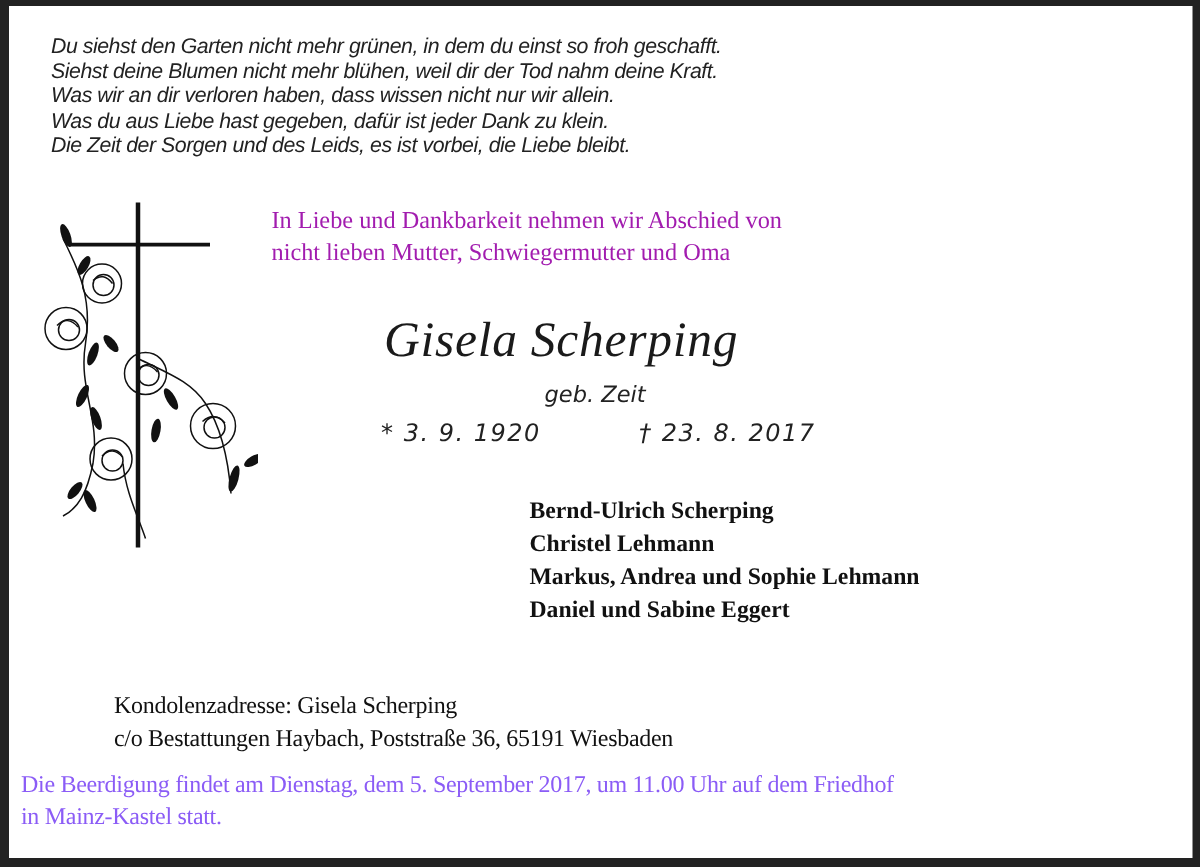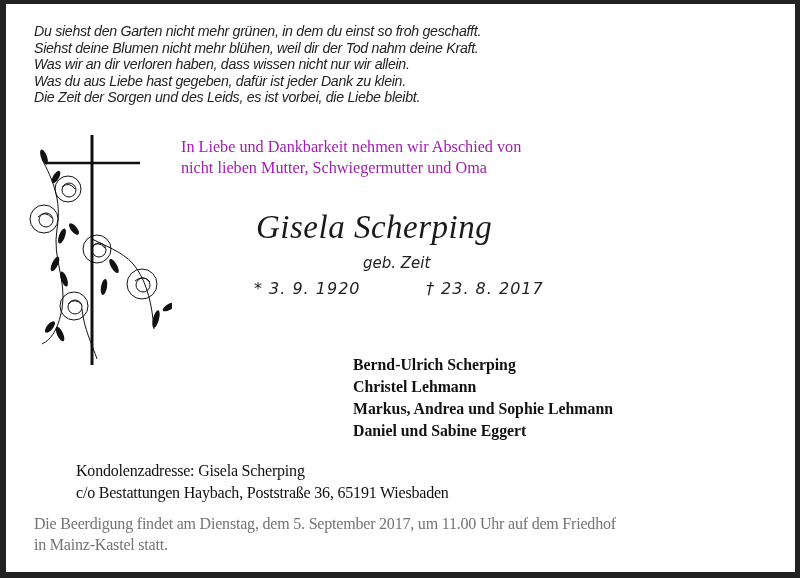--- a/index.html
+++ b/index.html
@@ -30,31 +30,31 @@
   }
   .dates {
     position: absolute; top: 275px;
     font-family: "DejaVu Sans", sans-serif; font-style: italic; font-size: 16px; color: #222;
     letter-spacing: 1px; white-space: nowrap;
   }
   .d-birth { left: 212px; margin-left: 36px; }
   .d-death { left: 420px; }
   .mourners {
     position: absolute; left: 347px; top: 326px;
-    font-family: "Liberation Serif", serif; font-weight: bold; font-size: 15.8px; line-height: 22px; color: #111; margin-top: 24px;
+    font-family: "Liberation Serif", serif; font-weight: bold; font-size: 15.8px; line-height: 22px; color: #111;
   }
   .condolence {
     position: absolute; left: 24px; top: 456px;
     font-family: "Liberation Serif", serif; font-size: 16px; line-height: 21.5px; color: #111;
     letter-spacing: -0.2px;
     margin-left: 46px;
   }
   .funeral {
-    position: absolute; left: 28px; top: 510px;
-    font-family: "Liberation Serif", serif; font-size: 16px; line-height: 20.5px; color: #737373;
+    position: absolute; left: 8px; top: 510px;
+    font-family: "Liberation Serif", serif; font-size: 16px; line-height: 20.5px; color: #8b5cf6;
     letter-spacing: -0.2px;
   }
   .cross-art { position: absolute; left: 16px; top: 125px; }
 </style>
 </head>
 <body>
 
 <div class="page">
 
   <div class="poem">

